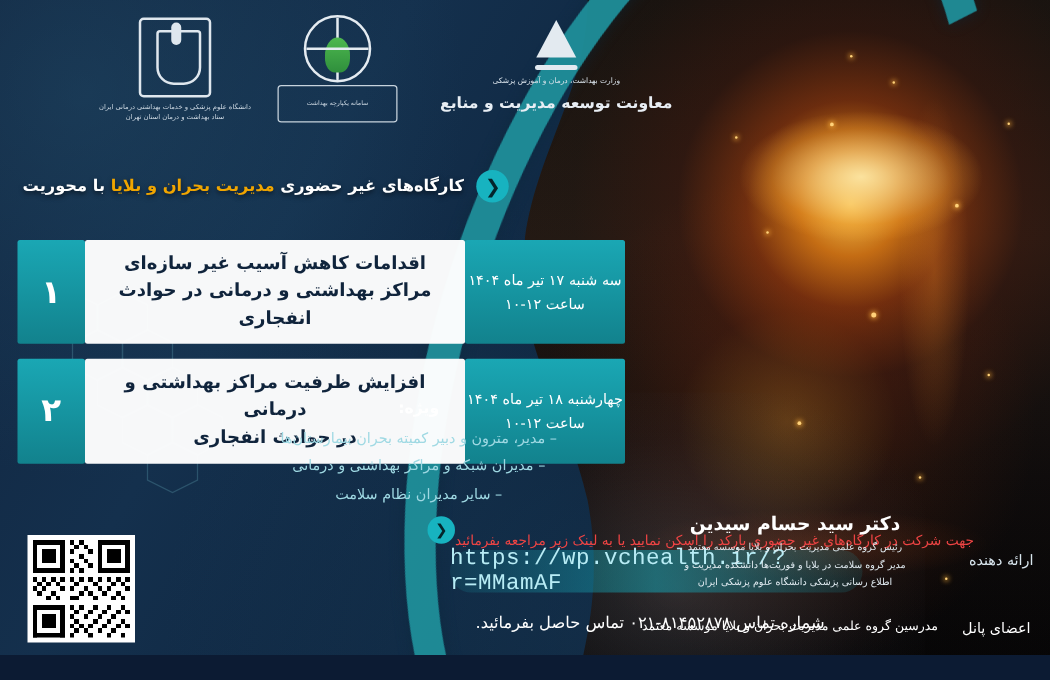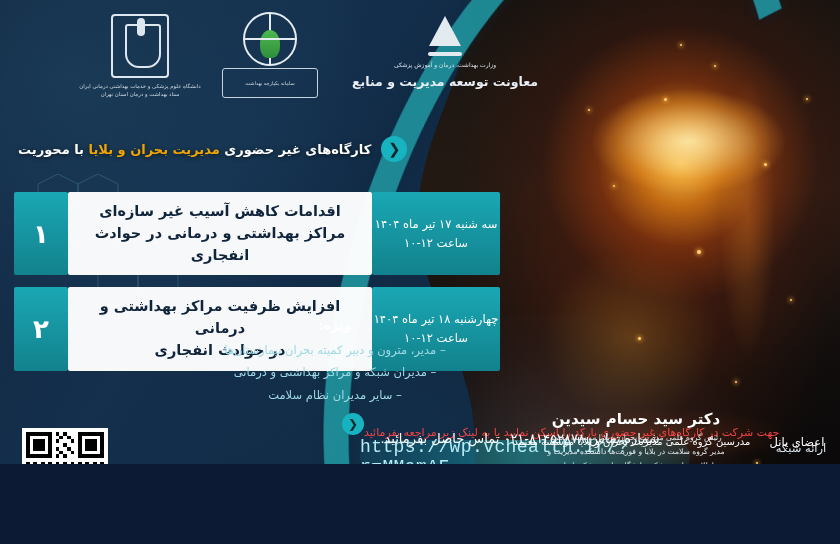--- a/index.html
+++ b/index.html
@@ -4,21 +4,21 @@
 <style>
   * { box-sizing: border-box; margin: 0; padding: 0; }
   html, body {
     width: 840px; height: 544px;
     font-family: "DejaVu Sans", sans-serif;
     background: #0c1b33;
     overflow: hidden;
   }
   .poster {
     position: relative;
-    width: 840px; height: 464px;
+    width: 840px; height: 524px;
     background: #10213d;
     overflow: hidden;
   }
 
   
   .photo {
     position: absolute;
     right: 0; top: 0;
     width: 420px; height: 544px;
     background:
@@ -513,21 +513,21 @@
   <div class="phone">
     <div class="l2">شماره تماس ۸۱۴۵۲۸۷۸-۰۲۱ تماس حاصل بفرمائید.</div>
   </div>
 
   <div class="speaker">
     <div class="sp-row">
       <div class="sp-body">
         <div class="sp-name">دکتر سید حسام سیدین</div>
         <div class="sp-desc">رئیس گروه علمی مدیریت بحران و بلایا موسسه معتمد<br>مدیر گروه سلامت در بلایا و فوریت‌ها دانشکده مدیریت و<br>اطلاع رسانی پزشکی دانشگاه علوم پزشکی ایران</div>
       </div>
-      <div class="sp-label">ارائه شبکه</div>
+      <div class="sp-label">ارائه دهنده</div>
     </div>
   </div>
 
   <div class="panel">
     <div class="panel-text">مدرسین گروه علمی مدیریت بحران و بلایا موسسه معتمد</div>
     <div class="panel-label">اعضای پانل</div>
   </div>
 
 </div>
 

